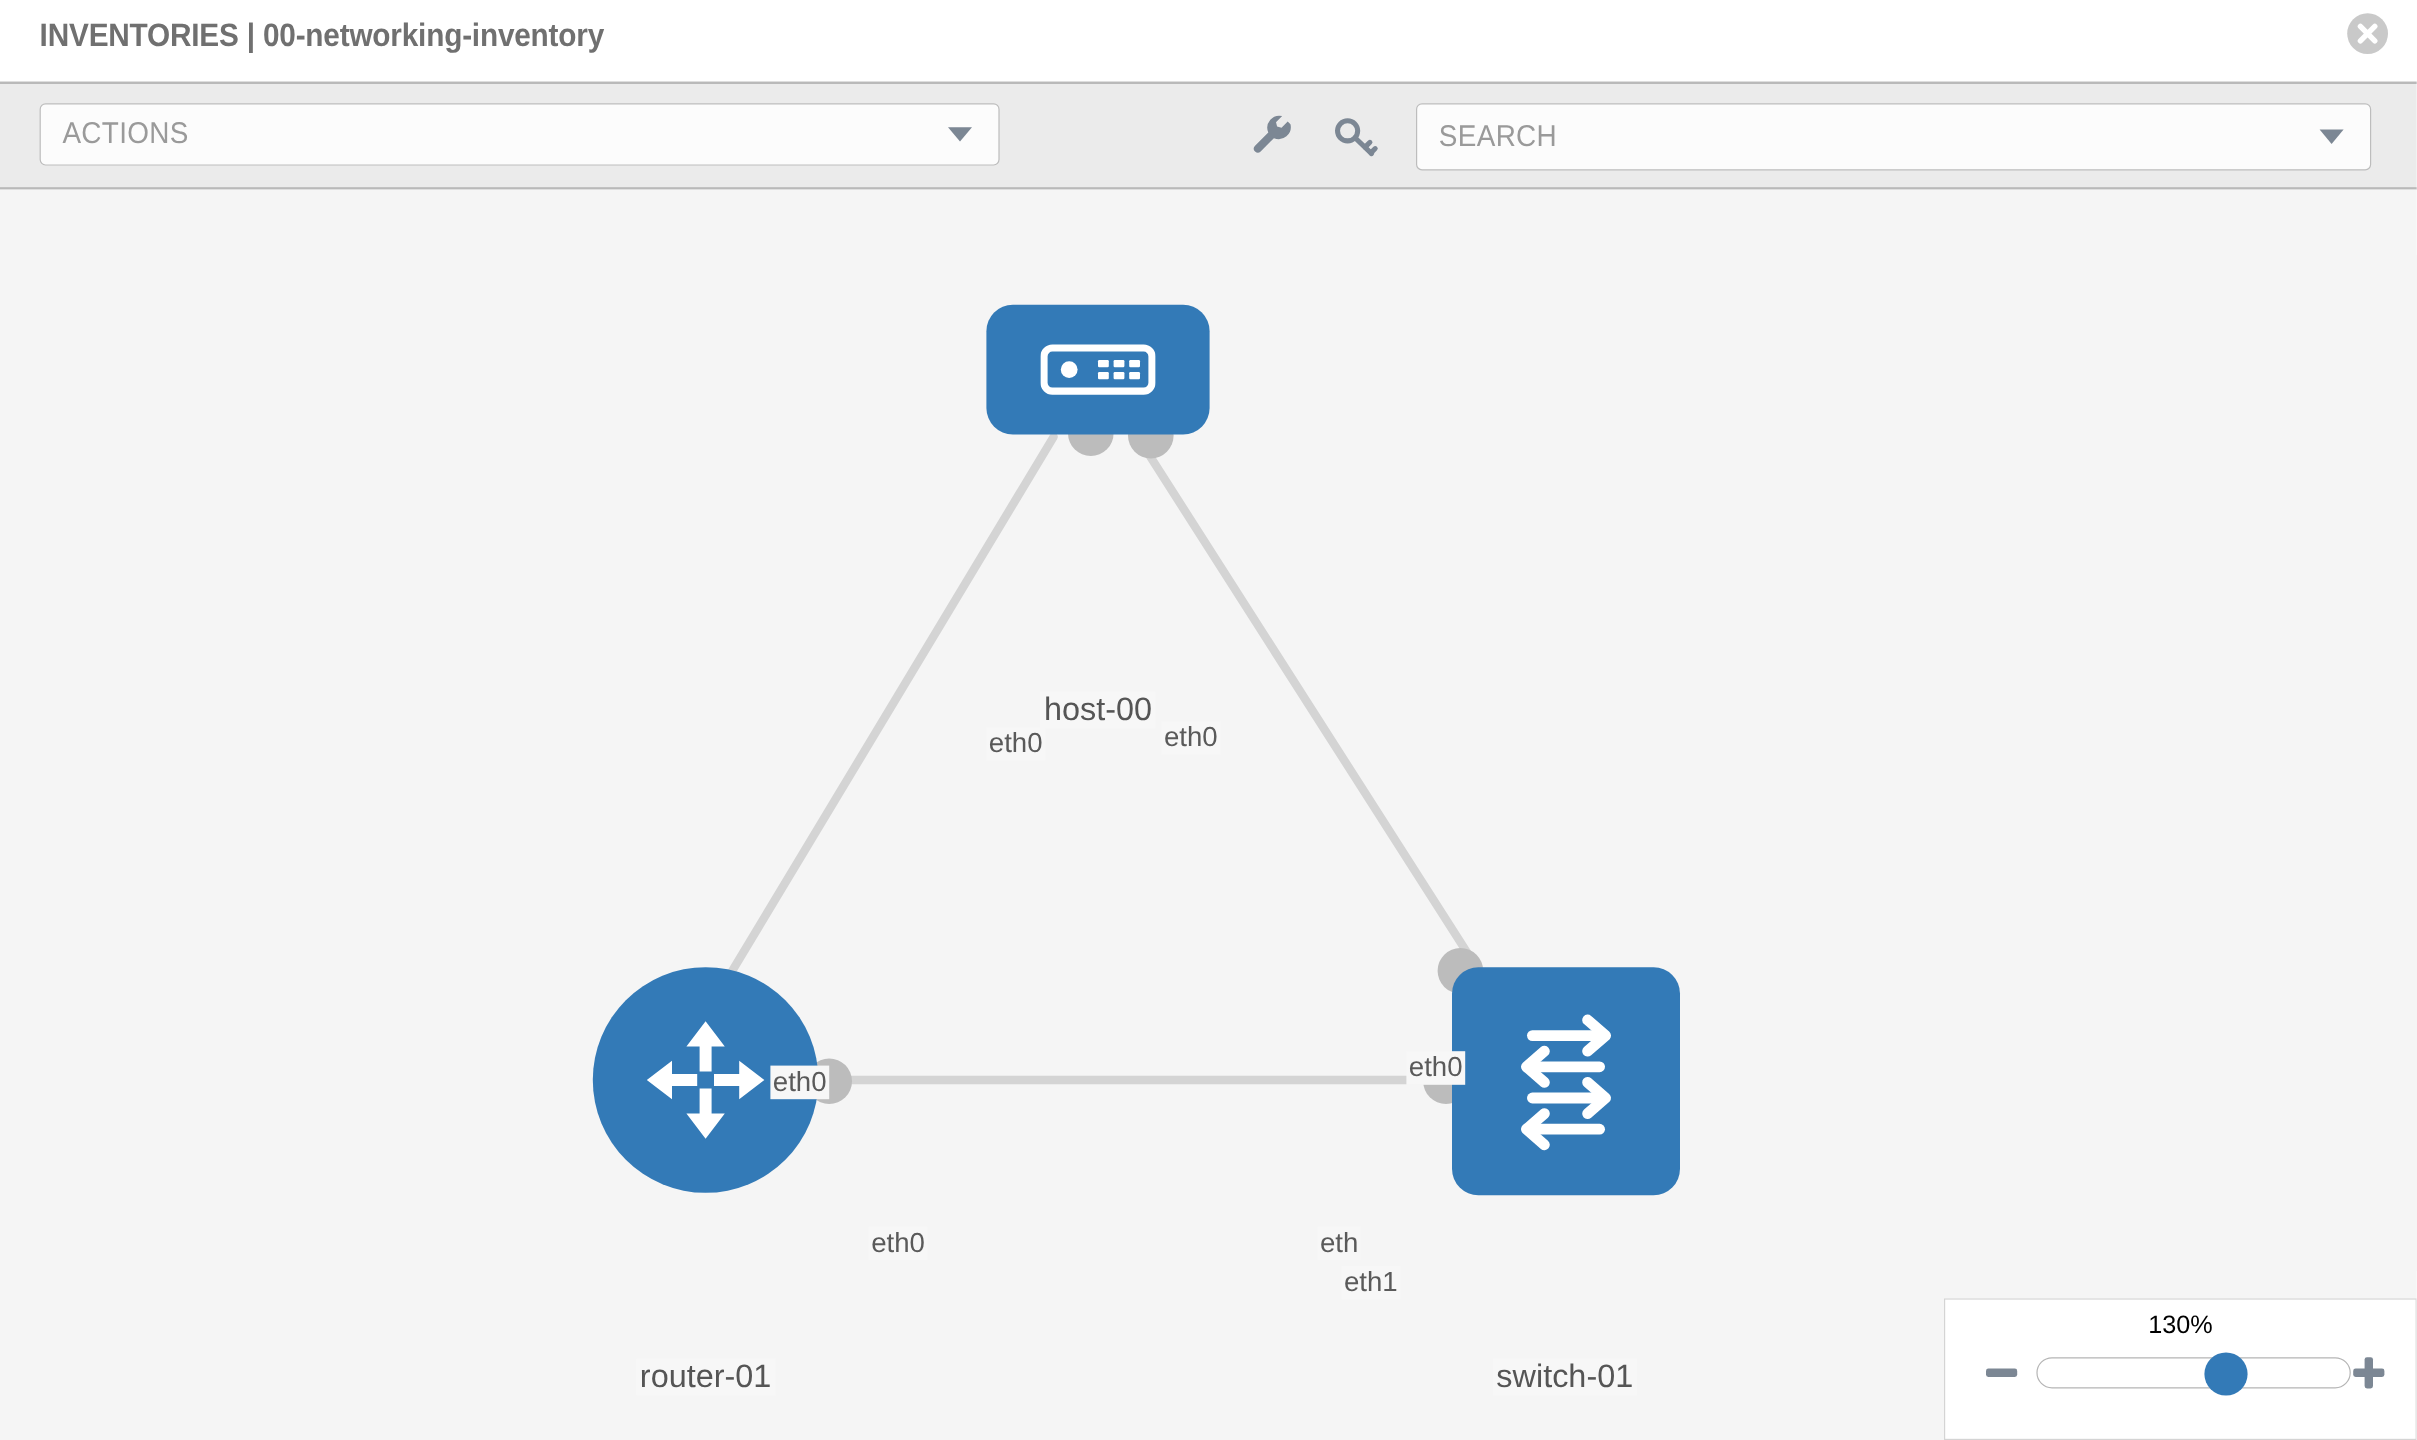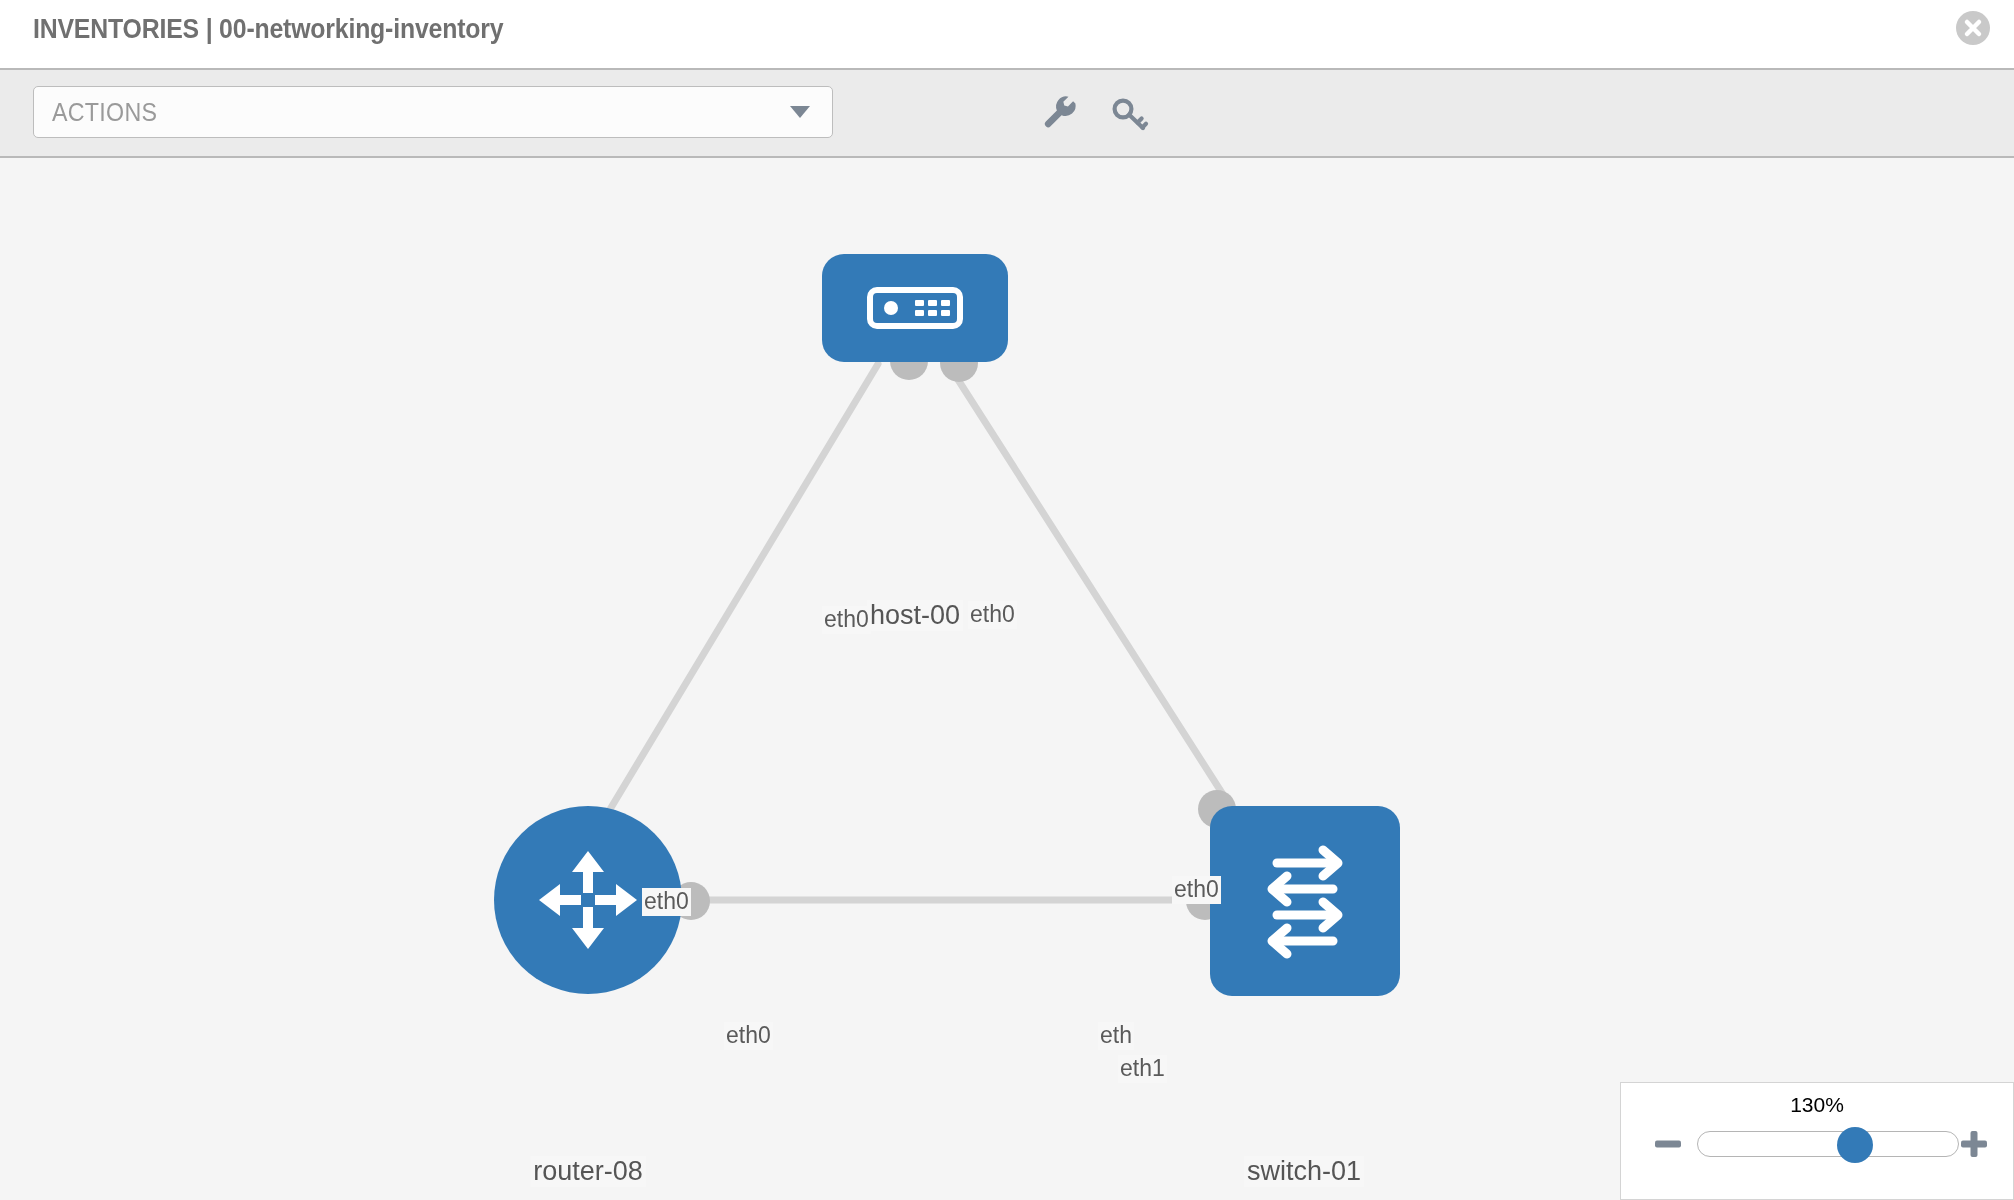--- a/index.html
+++ b/index.html
@@ -81,21 +81,21 @@
   .node { position:absolute; cursor:pointer; }
   .node-shape {
     position:absolute; left:0; top:0; background:#337ab7;
     display:flex; align-items:center; justify-content:center;
   }
   .node-shape.rounded { border-radius:22px; }
   .node-shape.circle  { border-radius:50%; }
   .node-label {
     position:absolute; left:50%; transform:translateX(-50%);
     white-space:nowrap; font-size:27px; color:#555555;
-    background:#f7f7f7; padding:0 3px; line-height:1.15;margin-top:24px;
+    background:#f7f7f7; padding:0 3px; line-height:1.15;
   }
 
   
   .handle {
     position:absolute; width:38px; height:38px; border-radius:50%;
     background:#bcbcbc; cursor:pointer;
   }
 
   
   .link-label {
@@ -161,20 +161,24 @@
       <svg width="44" height="44" viewBox="0 0 44 44">
         <g fill="none" stroke="#7c8794" stroke-width="4.2" stroke-linecap="round">
           <circle cx="15" cy="17" r="8.4"></circle>
           <path d="M21.2 22.8 L35 36.0"></path>
           <path d="M29.6 30.6 L33.6 26.6"></path>
           <path d="M34.4 35.4 L38.0 31.8"></path>
         </g>
       </svg>
     </div>
 
+    <div class="search-select">
+      <span class="sel-label">SEARCH</span>
+      <span class="caret"></span>
+    </div>
   </div>
 
   <div class="canvas">
 
     <svg class="topology">
       <g stroke="#d4d4d4" stroke-width="7" fill="none" stroke-linecap="round">
         <line x1="878" y1="206" x2="600" y2="668"></line>
         <line x1="948" y1="206" x2="1238" y2="660"></line>
         <line x1="690" y1="742" x2="1212" y2="742"></line>
       </g>
@@ -231,21 +235,21 @@
             <path d="M32 74 L92 74"></path>
             <path d="M78 61 L93 74 L78 87"></path>
             <path d="M88 100 L28 100"></path>
             <path d="M42 87 L27 100 L42 113"></path>
           </g>
         </svg>
       </div>
     </div>
 
     <div class="node-label" style="left:915px; top:418px;">host-00</div>
-    <div class="node-label" style="left:588px; top:974px;">router-08</div>
+    <div class="node-label" style="left:588px; top:974px;">router-01</div>
     <div class="node-label" style="left:1304px; top:974px;">switch-01</div>
 
     <div class="link-label" style="left:822px; top:448px;">eth0</div>
     <div class="link-label" style="left:968px; top:443px;">eth0</div>
     <div class="link-label" style="left:642px; top:730px;">eth0</div>
     <div class="link-label" style="left:1172px; top:718px;">eth0</div>
     <div class="link-label" style="left:724px; top:864px;">eth0</div>
     <div class="link-label" style="left:1098px; top:864px;">eth</div>
     <div class="link-label" style="left:1118px; top:864px;margin-top:33px;">eth1</div>
 

